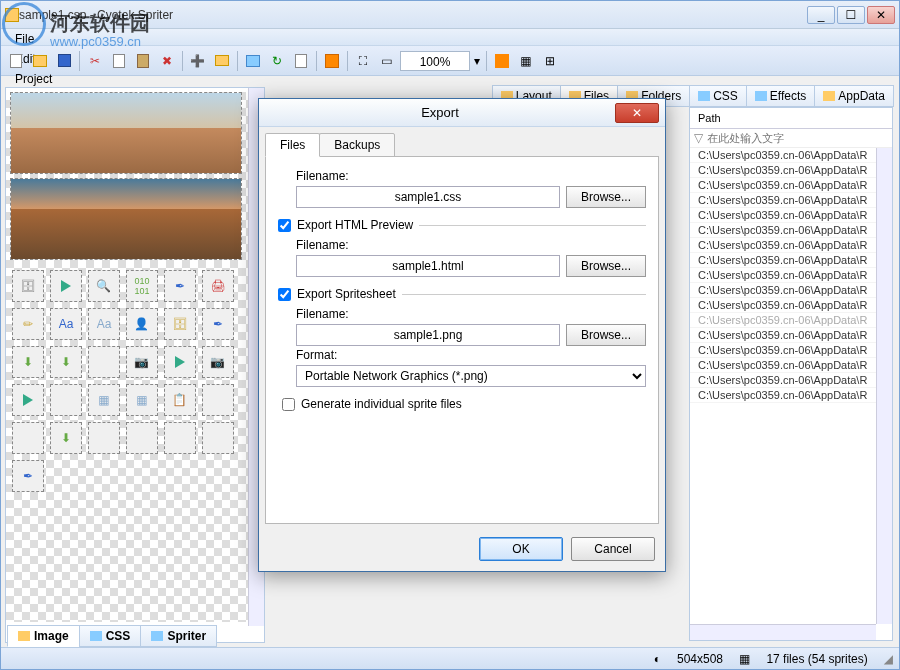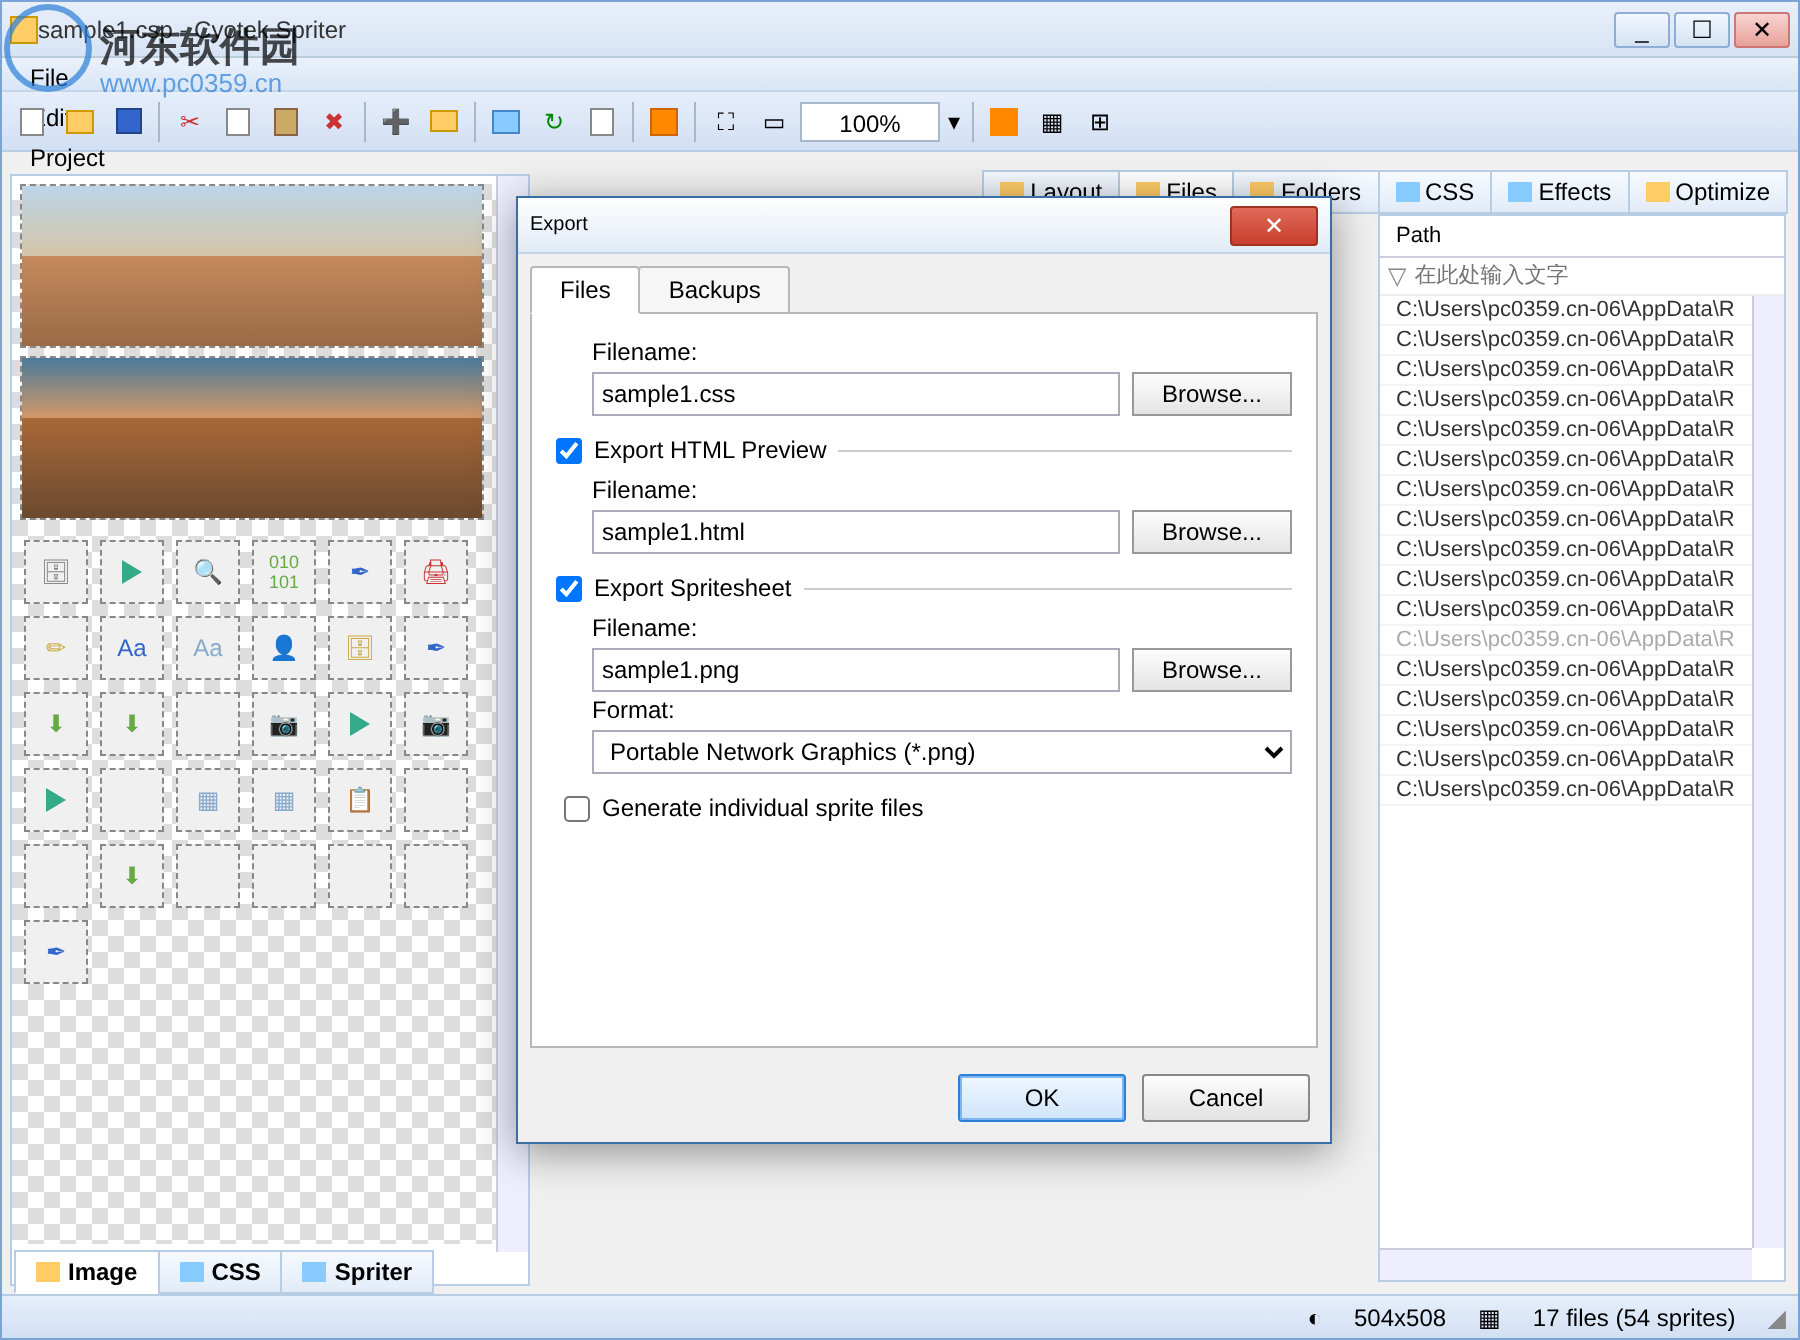--- a/index.html
+++ b/index.html
@@ -58,36 +58,36 @@
 .rp-row { padding: 1px 8px; white-space: nowrap; font-size: 11px; border-bottom: 1px solid #f4f4f4; color: #333; }
 .rp-row.dim { color: #aaa; }
 
 
 .statusbar { position: absolute; bottom: 0; left: 0; right: 0; height: 22px; background: linear-gradient(#e6eefb, #d2e0f3); border-top: 1px solid #b8cce4; display: flex; align-items: center; padding: 0 6px; gap: 16px; font-size: 11px;}
 .statusbar .spacer { flex: 1; }
 
 
 .modal { position: absolute; top: 98px; left: 258px; width: 408px; height: 474px; background: #f0f0f0; border: 1px solid #3b6ea5; box-shadow: 0 4px 20px rgba(0,0,0,.4); z-index: 50; }
 .modal-titlebar { height: 28px; background: linear-gradient(#fdfefe, #e2ebf6); border-bottom: 1px solid #c5d6ea; display: flex; align-items: center; padding: 0 6px; }
-.modal-titlebar .title { flex: 1; font-size: 10px; }
+.modal-titlebar .title { flex: 1; font-size: 13px; text-align: center; }
 .modal-close { width: 44px; height: 20px; background: linear-gradient(#e06a5a, #c83e2c); border: 1px solid #a03020; border-radius: 2px; color: #fff; display: flex; align-items: center; justify-content: center; cursor: pointer; }
 
 .modal-tabs { display: flex; padding: 6px 6px 0 6px; }
 .mtab { padding: 4px 14px; border: 1px solid #b8b8b8; background: #f6f6f6; margin-right: -1px; cursor: pointer; border-radius: 2px 2px 0 0; }
 .mtab.active { background: #fff; border-bottom: 1px solid #fff; position: relative; z-index: 2; }
 
 .modal-body { margin: 0 6px 6px; border: 1px solid #b8b8b8; background: #fff; height: 368px; padding: 10px 12px; position: relative; top: -1px; }
 .section { margin-bottom: 10px; }
 .section-head { display: flex; align-items: center; gap: 6px; margin-bottom: 6px; }
 .section-head input[type=checkbox] { width: 13px; height: 13px; }
 .section-head .label { font-weight: normal; }
 .section-head .line { flex: 1; height: 1px; background: #ccc; }
 .field-label { margin: 2px 0 3px 18px; }
 .field-row { display: flex; gap: 6px; margin-left: 18px; }
-.field-row input[type=text] { flex: 1; height: 22px; border: 1px solid #aab; padding: 0 4px; }
+.field-row input[type=text] { flex: 1; height: 22px; border: 1px solid #aab; padding: 0 4px; text-align: center; }
 .field-row select { flex: 1; height: 22px; border: 1px solid #aab; padding: 0 4px; background:#fff;}
 .browse-btn { width: 80px; height: 22px; border: 1px solid #999; background: linear-gradient(#fdfdfd, #e4e4e4); cursor: pointer; }
 .gen-row { display: flex; align-items: center; gap: 6px; margin-top: 10px; margin-left: 4px; }
 
 .modal-buttons { display: flex; justify-content: flex-end; gap: 8px; padding: 6px 10px 10px; }
 .dlg-btn { width: 84px; height: 24px; border: 1px solid #888; background: linear-gradient(#fdfdfd, #e2e2e2); cursor: pointer; border-radius: 2px; }
 .dlg-btn.primary { border: 1px solid #2a7fd8; box-shadow: 0 0 0 1px #7fb6ef inset; background: linear-gradient(#f0f7ff, #cfe4fb); }
 
 
 .ico { width: 16px; height: 16px; display: inline-block; }
@@ -310,21 +310,21 @@
     <div class="rtab">
         <span class="ico" style="width:12px;height:10px;background:#8cf;"></span>
         <span>CSS</span>
       </div>
     <div class="rtab">
         <span class="ico" style="width:12px;height:10px;background:#8cf;"></span>
         <span>Effects</span>
       </div>
     <div class="rtab">
         <span class="ico" style="width:12px;height:10px;background:#fc6;"></span>
-        <span>Optimize</span>
+        <span>AppData</span>
       </div>
   </div>
 
   <div class="right-pane">
     <div class="rp-header">
       <div class="rp-col">Path</div>
     </div>
     <div class="rp-filter">
       <span style="color:#888;margin-right:4px;">▽</span>
       <input type="text" placeholder="在此处输入文字" style="">

